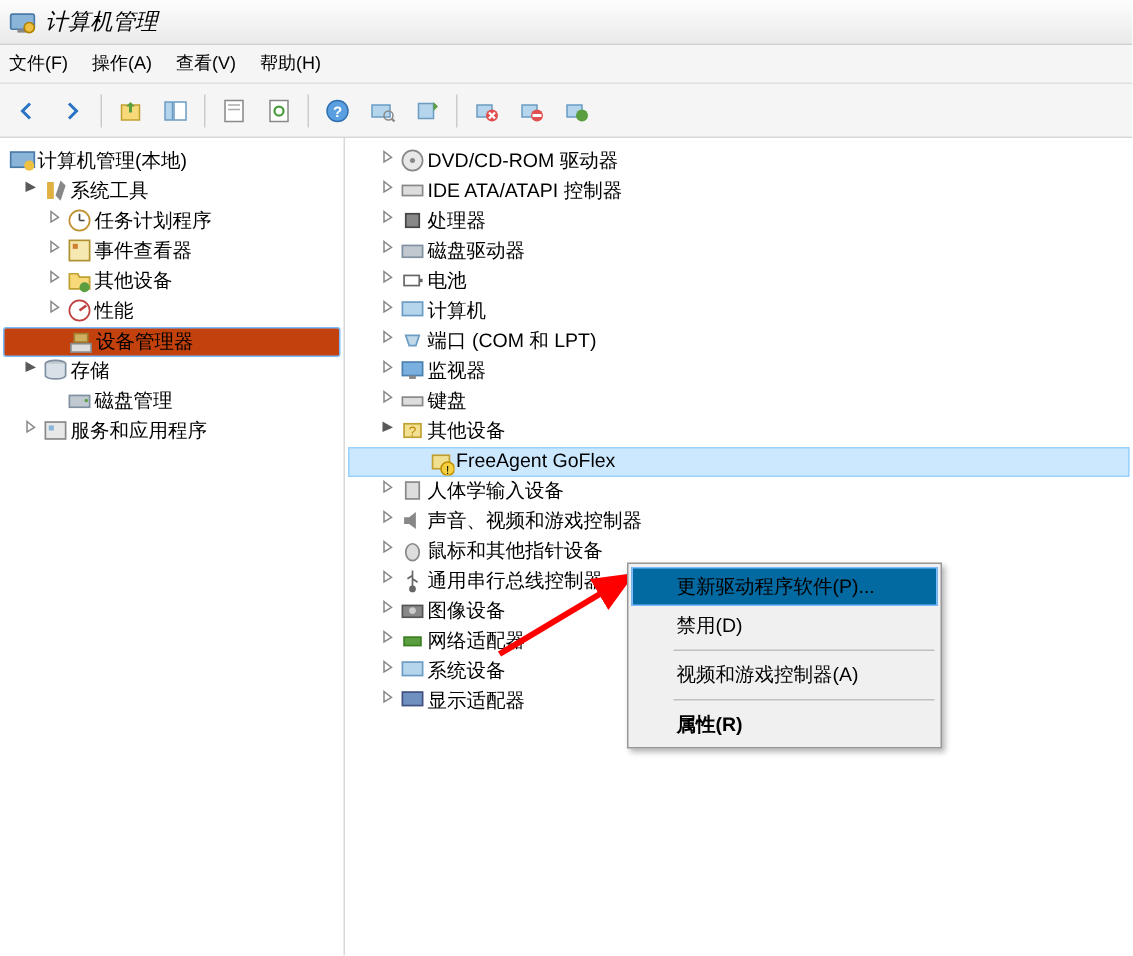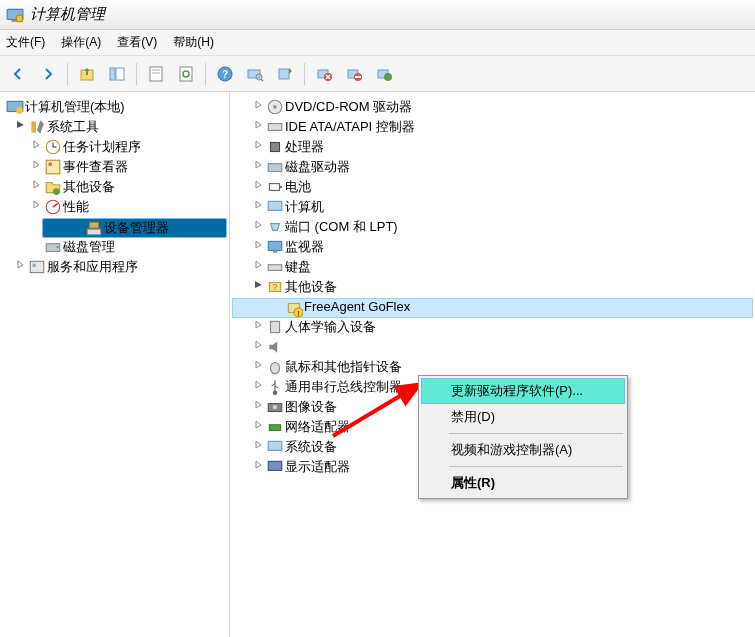--- a/index.html
+++ b/index.html
@@ -15,33 +15,33 @@
     .toolbar { background: #f5f5f5; height: 36px; display: flex; align-items: center; padding: 0 4px; border-bottom: 1px solid #d8d8d8; gap: 2px; }
     .tb-btn { width: 28px; height: 28px; display: flex; align-items: center; justify-content: center; border-radius: 3px; }
     .tb-sep { width: 1px; height: 22px; background: #ccc; margin: 0 3px; }
 
     .content { display: flex; height: calc(100% - 92px); }
     
     .left-pane { width: 230px; border-right: 1px solid #d8d8d8; padding: 6px 2px; overflow: auto; }
     .right-pane { flex: 1; padding: 6px 2px; overflow: hidden; position: relative; }
 
     .tree-item { display: flex; align-items: flex-start; font-size: 13px; height: 20px; white-space: nowrap; cursor: default; padding-right: 6px; }
-    .tree-item.selected { background: #0369a1; border: 1px solid #7abaff; border-radius: 2px; margin-left: 40px; }
+    .tree-item.selected { background: #c2410c; border: 1px solid #7abaff; border-radius: 2px; }
     .tree-item.highlighted { background: #cce8ff; border: 1px solid #99d1ff; }
     
     .expander { width: 12px; height: 12px; display: inline-flex; align-items: center; justify-content: center; margin-right: 2px; flex-shrink: 0; }
     .expander svg { width: 9px; height: 9px; }
     .spacer-exp { width: 14px; display: inline-block; flex-shrink: 0; }
     
     .node-icon { width: 18px; height: 18px; margin-right: 1px; display: inline-flex; align-items: center; justify-content: center; flex-shrink: 0; }
     .indent { display: inline-block; flex-shrink: 0; }
 
     .context-menu { position: absolute; background: #f0f0f0; border: 1px solid #979797; box-shadow: 2px 2px 4px rgba(0,0,0,0.3); width: 210px; z-index: 100; padding: 2px; }
     .ctx-item { padding: 4px 12px 4px 30px; font-size: 13px; cursor: default; }
-    .ctx-item.highlighted { background: #5eead4; border: 1px solid #7abaff; padding: 3px 11px 3px 29px; }
+    .ctx-item.highlighted { background: #0369a1; border: 1px solid #7abaff; padding: 3px 11px 3px 29px; }
     .ctx-sep { height: 1px; background: #c0c0c0; margin: 3px 2px 3px 28px; }
     .ctx-bold { font-weight: bold; }
 
     .red-arrow { position: absolute; z-index: 50; pointer-events: none; }
   </style>
 </head>
 <body>
 
 <div class="titlebar">
   <span class="title-icon">
@@ -236,20 +236,35 @@
       <span class="spacer-exp"></span>
       <span class="node-icon">
           <svg viewBox="0 0 16 16">
             <rect x="2" y="9" width="12" height="5" fill="#ddd" stroke="#888"></rect>
             <rect x="4" y="3" width="8" height="5" fill="#d0b060" stroke="#a08030"></rect>
           </svg>
         </span>
       <span>设备管理器</span>
     </div>
     <div class="tree-item">
+      <span class="indent" style="width:12px"></span>
+      <span class="expander">
+          <svg viewBox="0 0 9 9">
+            <path d="M1 1 L8 5 L1 8 z" fill="#595959"></path>
+          </svg>
+        </span>
+      <span class="node-icon">
+          <svg viewBox="0 0 16 16">
+            <ellipse cx="8" cy="4" rx="6" ry="2" fill="#c0c8d0" stroke="#8090a0"></ellipse>
+            <path d="M2 4 v7 a6 2 0 0 0 12 0 v-7" fill="#d8e0e8" stroke="#8090a0"></path>
+          </svg>
+        </span>
+      <span>存储</span>
+    </div>
+    <div class="tree-item">
       <span class="indent" style="width:28px"></span>
       <span class="spacer-exp"></span>
       <span class="node-icon">
           <svg viewBox="0 0 16 16">
             <rect x="2" y="5" width="12" height="7" fill="#c0c8d0" stroke="#8090a0"></rect>
             <circle cx="12" cy="8" r="1" fill="#5a9e40"></circle>
           </svg>
         </span>
       <span>磁盘管理</span>
     </div>
@@ -446,20 +461,21 @@
         <span class="expander">
           <svg viewBox="0 0 9 9">
             <path d="M2 1 L7 5 L2 8 z" fill="none" stroke="#888"></path>
           </svg>
         </span>
         <span class="node-icon">
           <svg viewBox="0 0 16 16">
             <path d="M3 6 h3 l4-3 v10 l-4-3 h-3 z" fill="#888"></path>
           </svg>
         </span>
+        <span>声音、视频和游戏控制器</span>
       </div>
     <div class="tree-item">
         <span class="indent" style="width:20px"></span>
         <span class="expander">
           <svg viewBox="0 0 9 9">
             <path d="M2 1 L7 5 L2 8 z" fill="none" stroke="#888"></path>
           </svg>
         </span>
         <span class="node-icon">
           <svg viewBox="0 0 16 16">

